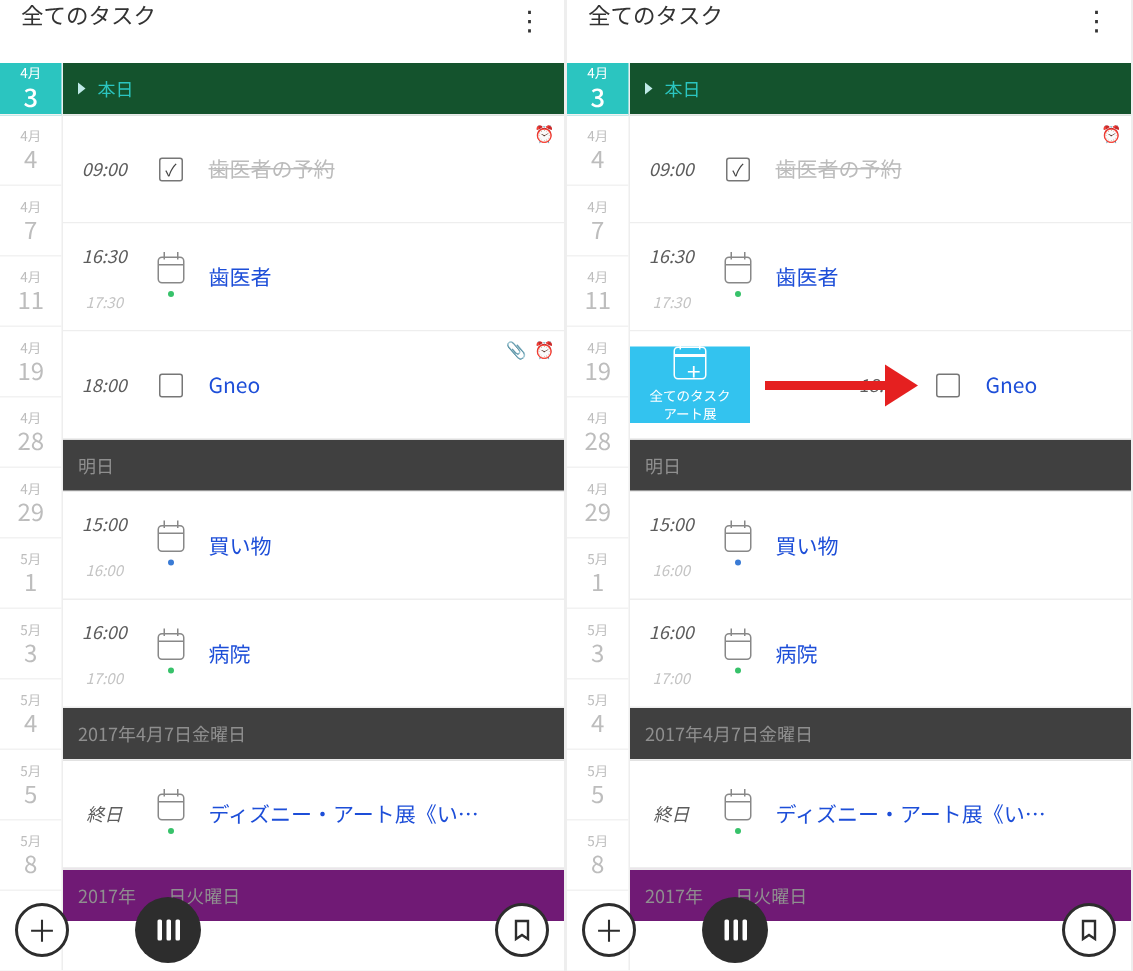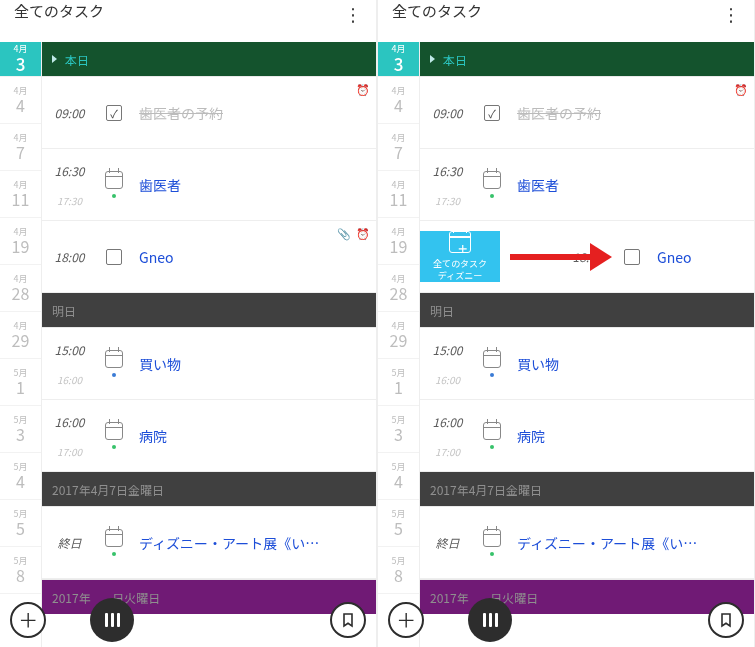--- a/index.html
+++ b/index.html
@@ -528,21 +528,21 @@
         <div class="title-col">歯医者</div>
       </div>
 
       <div class="task-row swiped" style="padding:0;">
         <div class="swipe-action">
           <span class="cal-icon" style="position:relative;">
               <span class="line"></span>
               <span class="plus">＋</span>
             </span>
           <span>全てのタスク</span>
-          <span>ディズニー</span>
+          <span>アート展</span>
         </div>
         <div class="arrow">
             <div class="arrow-line"></div>
             <div class="arrow-head"></div>
           </div>
         <div class="shifted">
           <div class="time-col" style="margin-left:56px;">
               <div>18:00</div>
             </div>
           <div class="icon-col">

